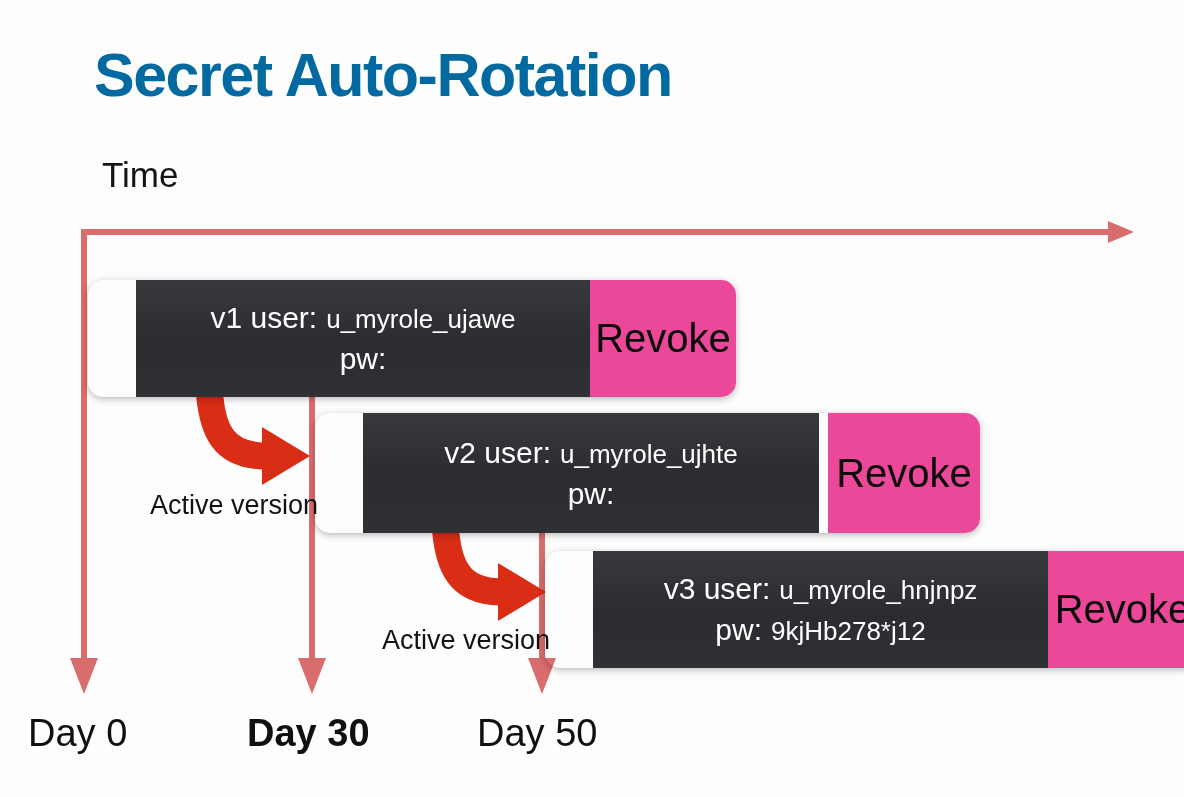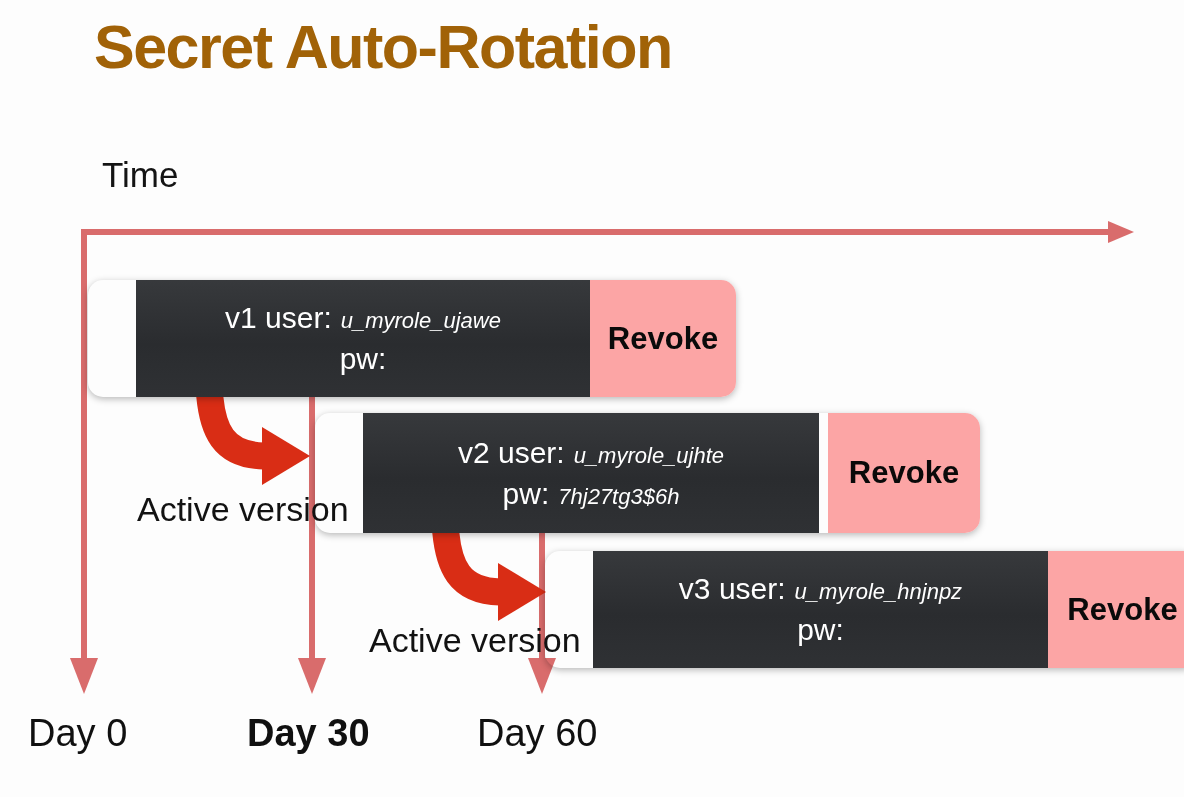--- a/index.html
+++ b/index.html
@@ -6,22 +6,22 @@
   body{
     width:1184px;height:797px;position:relative;overflow:hidden;
     background:#fdfdfd;
     font-family:"Liberation Sans", sans-serif;
     color:#111;
   }
   .abs{position:absolute;}
 
   
   .page-title{
-    left:94px;top:12px;
-    font-size:61px;font-weight:700;letter-spacing:-1.5px;color:#a16207;
+    left:94px;top:40px;
+    font-size:61px;font-weight:700;letter-spacing:-1.5px;color:#0369a1;
   }
   .time-label{
     left:102px;top:155px;
     font-size:35px;font-weight:500;color:#141414;
   }
 
   
   .tl-h{
     left:81px;top:229px;width:1030px;height:6px;background:#d96c6c;z-index:1;
   }
@@ -54,37 +54,37 @@
   .card-v2{left:315px;top:413px;width:617px;height:120px;gap:9px;}
   .card-v3{left:545px;top:551px;width:604px;height:117px;}
   .card-dark{
     flex:1 1 auto;
     background:linear-gradient(180deg,#37393c 0%,#2a2c2f 55%,#2f3134 100%);
     display:flex;flex-direction:column;justify-content:center;align-items:center;
     gap:7px;color:#ffffff;
   }
   .cred-row{display:flex;align-items:baseline;gap:9px;white-space:nowrap;}
   .cred-label{font-size:30px;}
-  .cred-value{font-size:22px;font-style:italic;}
+  .cred-value{font-size:26px;}
   .card-revoke{
-    flex:0 0 auto;background:#fca5a5;
+    flex:0 0 auto;background:#ec4899;
     display:flex;align-items:center;justify-content:center;
-    font-size:31px;font-weight:700;color:#0a0a0a;
+    font-size:40px;font-weight:400;color:#0a0a0a;
   }
   .rev-v1{width:146px;}
   .rev-v2{width:152px;}
   .rev-v3{width:149px;}
 
   
   .rot-arrow{z-index:2;}
   .rot-arrow-1{left:188px;top:397px;}
   .rot-arrow-2{left:424px;top:533px;}
 
   
-  .annot{font-size:34px;color:#121212;z-index:4;white-space:nowrap;}
+  .annot{font-size:27px;color:#121212;z-index:4;white-space:nowrap;margin-left:13px;}
   .annot-1{left:137px;top:490px;}
   .annot-2{left:369px;top:620px;line-height:40px;}
 
   
   .day-label{font-size:38px;color:#101010;z-index:4;white-space:nowrap;}
   .day-0{left:28px;top:712px;text-align:right;}
   .day-30{left:247px;top:712px;font-weight:bold;}
   .day-60{left:477px;top:712px;}
 </style>
 </head>
@@ -129,41 +129,41 @@
   </div>
 
   <div class="abs card card-v2">
     <div class="card-dark">
       <div class="cred-row">
         <span class="cred-label">v2 user:</span>
         <span class="cred-value">u_myrole_ujhte</span>
       </div>
       <div class="cred-row">
         <span class="cred-label">pw:</span>
-        <span class="cred-value">7hj27tg3$6h</span>
       </div>
     </div>
     <div class="card-revoke rev-v2">Revoke</div>
   </div>
 
   <div class="abs card card-v3">
     <div class="card-dark">
       <div class="cred-row">
         <span class="cred-label">v3 user:</span>
         <span class="cred-value">u_myrole_hnjnpz</span>
       </div>
       <div class="cred-row">
         <span class="cred-label">pw:</span>
+        <span class="cred-value">9kjHb278*j12</span>
       </div>
     </div>
     <div class="card-revoke rev-v3">Revoke</div>
   </div>
 
   <div class="abs annot annot-1">Active version</div>
   <div class="abs annot annot-2">
     <div>Active version</div>
   </div>
 
   <div class="abs day-label day-0">Day 0</div>
   <div class="abs day-label day-30">Day 30</div>
-  <div class="abs day-label day-60">Day 60</div>
+  <div class="abs day-label day-60">Day 50</div>
 
 </div>
 
 </body></html>

